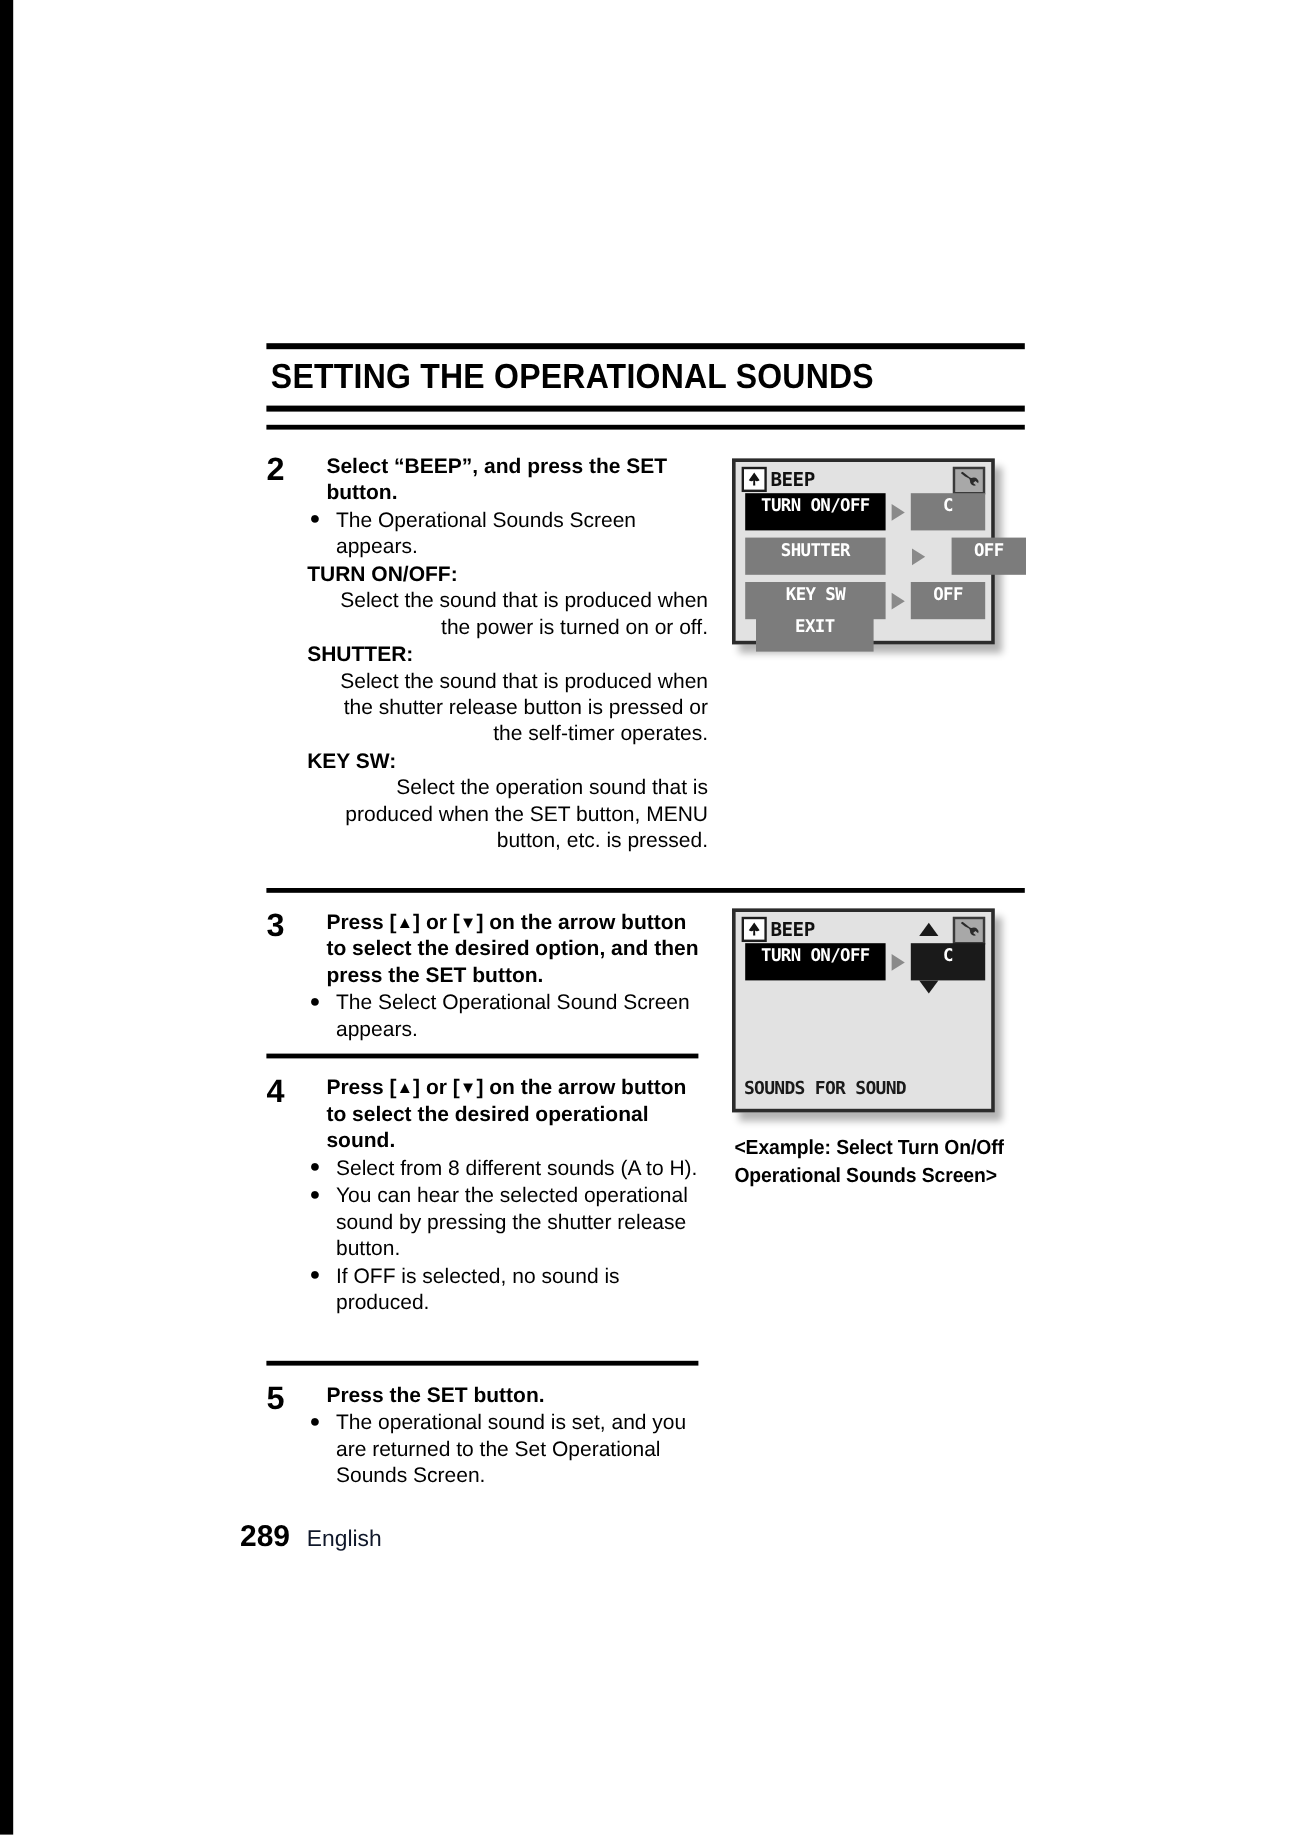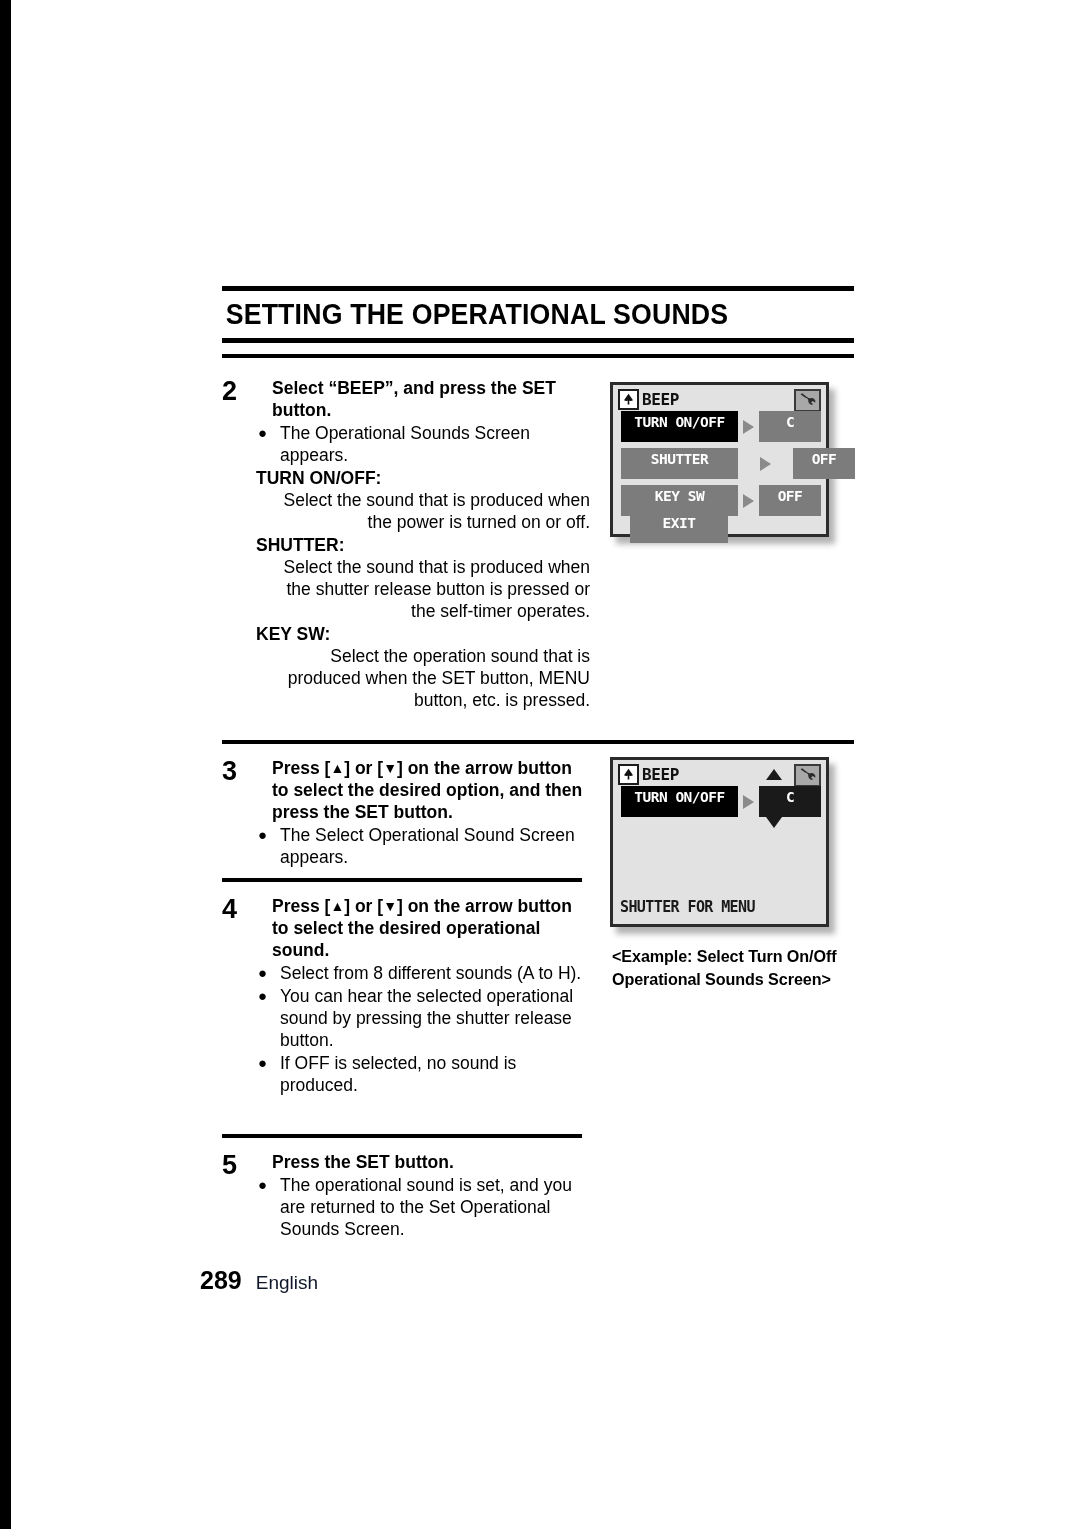--- a/index.html
+++ b/index.html
@@ -386,21 +386,21 @@
         <div class="scroll-arrow tri-up" style="left:153px; top:9px;"></div>
 
         <div class="menu-row" style="left:8px; top:30px;">
           <span class="chip label selected">TURN ON/OFF</span>
           <span class="tri-right"></span>
           <span class="chip value selected">C</span>
         </div>
 
         <div class="scroll-arrow tri-down" style="left:153px; top:57px;"></div>
 
-        <div class="lcd-footer-text">SHUTTER FOR MENU</div>
+        <div class="lcd-footer-text">SOUNDS FOR SOUND</div>
 
       </div>
     </div>
 
     <div class="caption" style="left:2px; top:188px;">
       <div>&lt;Example: Select Turn On/Off</div>
       <div>Operational Sounds Screen&gt;</div>
     </div>
   </div>
 

